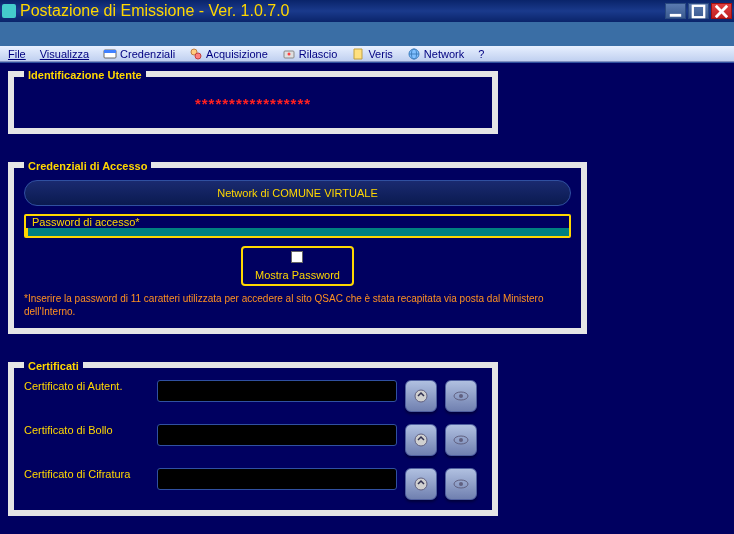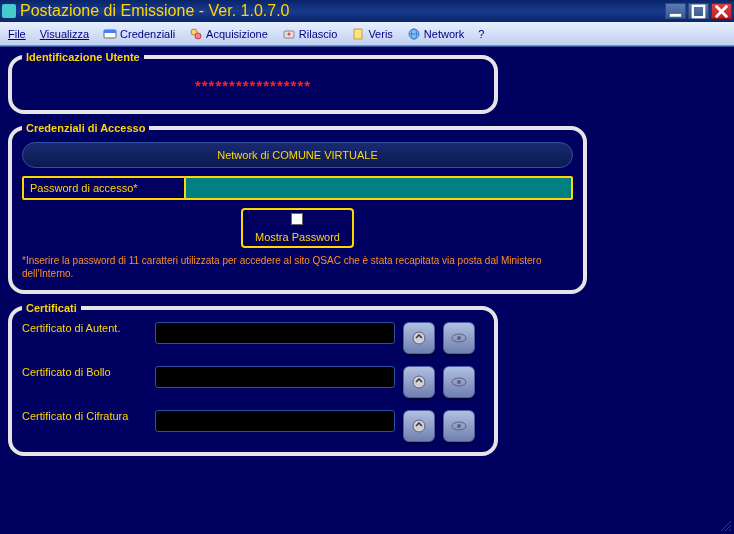--- a/index.html
+++ b/index.html
@@ -7,38 +7,38 @@
 
 .window { width: 734px; height: 534px; background: #3a6ea5; }
 
 .titlebar { height: 22px; background: linear-gradient(to bottom, #0a246a, #1a3a8c, #0a246a); display: flex; align-items: center; padding: 0 2px; }
 .titlebar-icon { width: 14px; height: 14px; background: #4cc; border-radius: 2px; margin-right: 4px; }
 .titlebar-text { color: #ffd700; font-size: 16px; font-weight: normal; flex: 1; }
 .titlebar-buttons { display: flex; gap: 2px; }
 .titlebar-btn { width: 21px; height: 16px; background: linear-gradient(to bottom, #5a7ab0, #3a5a90); border: 1px solid #2a4a80; display: flex; align-items: center; justify-content: center; font-size: 9px; color: white; cursor: pointer; }
 .titlebar-btn.close { background: linear-gradient(to bottom, #e04040, #c02020); border-color: #a01010; }
 
-.menubar { height: 24px; background: linear-gradient(to bottom, #e8f0ff, #c0d0f0); display: flex; align-items: center; padding: 0 8px; gap: 14px; border-bottom: 1px solid #8090c0; }
+.menubar { height: 16px; background: linear-gradient(to bottom, #e8f0ff, #c0d0f0); display: flex; align-items: center; padding: 0 8px; gap: 14px; border-bottom: 1px solid #8090c0; margin-top: 24px; }
 .menu-item { font-size: 11px; color: #000080; display: flex; align-items: center; gap: 3px; cursor: pointer; }
 .menu-item .underline { text-decoration: underline; }
 .menu-icon { width: 14px; height: 14px; display: inline-block; }
 .menu-icon svg { width: 14px; height: 14px; }
 
 .content { background: #000060; padding: 8px 8px 4px 8px; height: calc(534px - 22px - 24px); position: relative; border-top: 1px solid #3050a0; }
 
-.fieldset { border: 4px solid #e5e5e5; border-radius: 16px; padding: 12px 10px 10px 10px; margin-bottom: 12px; position: relative; }
+.fieldset { border: 6px solid #e5e5e5; border-radius: 0; padding: 12px 10px 10px 10px; margin-bottom: 28px; position: relative; }
 .fieldset-legend { position: absolute; top: -8px; left: 10px; background: #000060; padding: 0 4px; color: #ffd700; font-size: 11px; font-weight: bold; }
 
 .ident-box { width: 490px; }
 .ident-value { color: #ff2020; font-weight: bold; font-size: 15px; text-align: center; padding: 6px 0; letter-spacing: 1px; }
 
 .cred-box { width: 579px; }
 .comune-bar { background: linear-gradient(to bottom, #1a2a70, #0a1a50); border: 1px solid #3050a0; border-radius: 14px; height: 26px; display: flex; align-items: center; justify-content: center; color: #ffd700; font-size: 11px; margin-bottom: 8px; }
 
-.password-row { border: 2px solid #ffd700; border-radius: 2px; display: flex; height: 24px; margin-bottom: 8px; overflow: hidden; }
+.password-row { border: 2px solid #ffd700; border-radius: 2px; display: flex; height: 24px; margin-bottom: 8px; overflow: hidden; flex-direction: column; }
 .password-label { background: #000060; color: #ffd700; font-size: 11px; padding: 0 6px; display: flex; align-items: center; width: 160px; }
 .password-input { flex: 1; background: #008080; border: none; border-left: 2px solid #ffd700; color: white; padding: 0 4px; font-size: 11px; outline: none; }
 
 .show-password-row { display: flex; justify-content: center; margin-bottom: 6px; }
 .show-password-btn { border: 2px solid #ffd700; border-radius: 4px; background: #000060; padding: 3px 12px; display: flex; align-items: center; gap: 6px; cursor: pointer; flex-direction: column; }
 .checkbox { width: 12px; height: 12px; background: white; border: 1px solid #666; }
 .show-password-text { color: #ffd700; font-size: 11px; }
 
 .hint-text { color: #ff9020; font-size: 10px; line-height: 1.3; }
 

